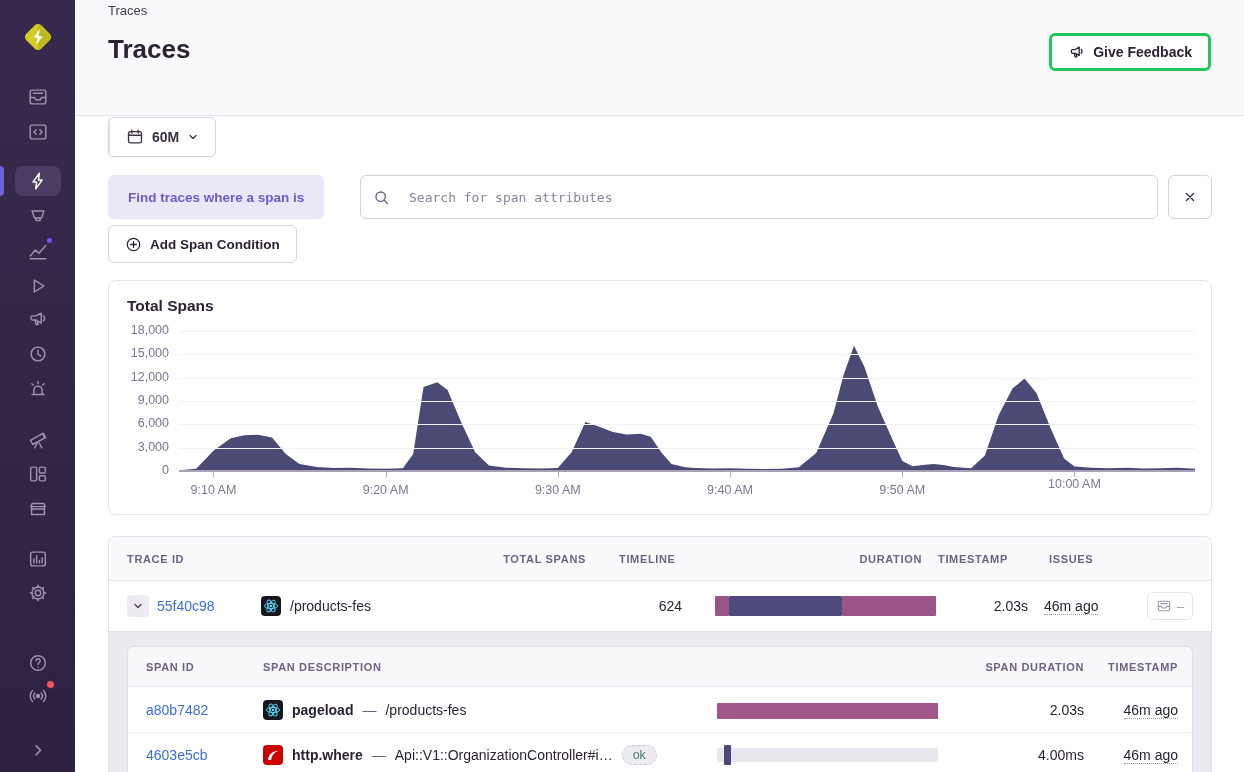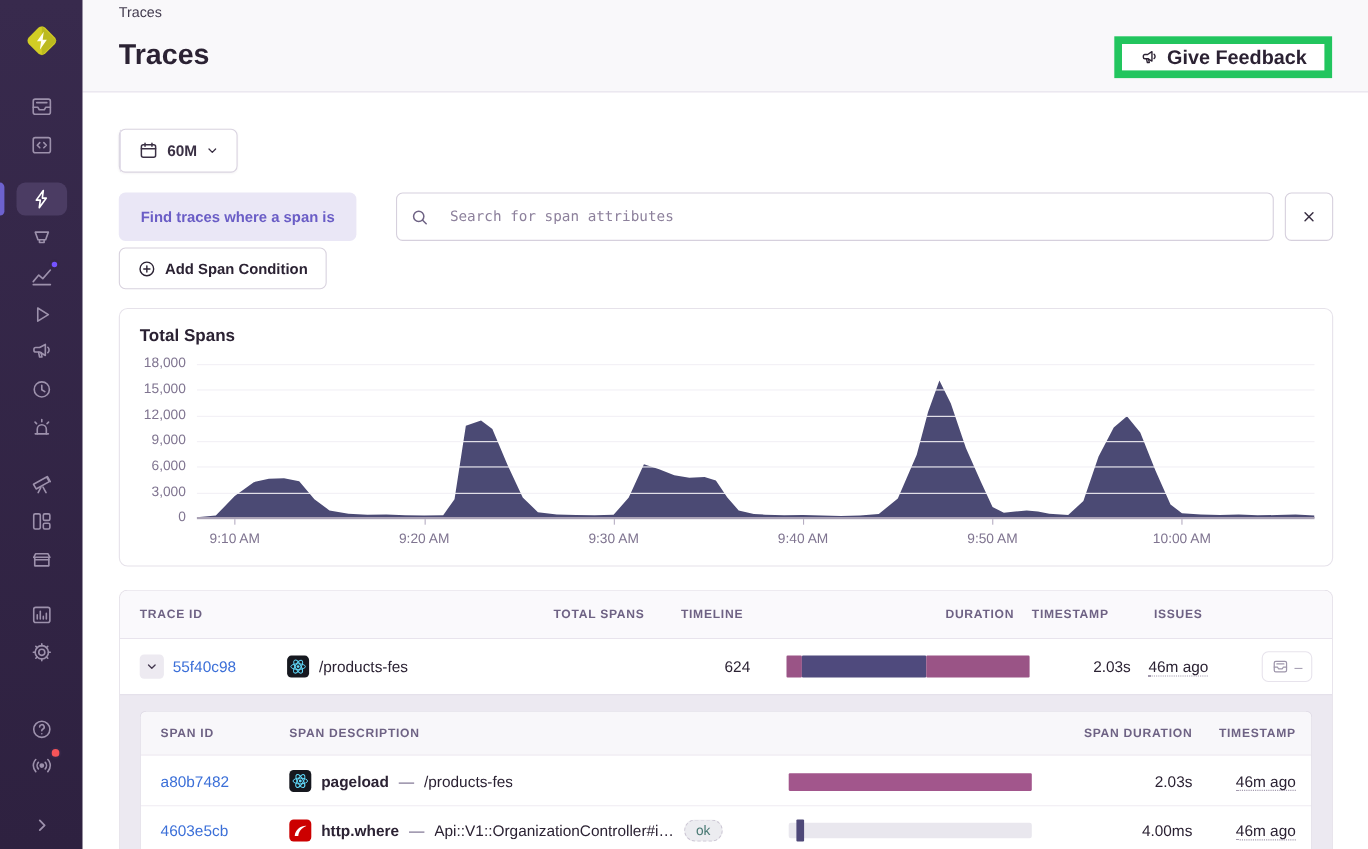--- a/index.html
+++ b/index.html
@@ -14,27 +14,27 @@
   .nav-icon { position:absolute; left:26px; width:24px; height:24px; color:#9d91ac;
     display:flex; align-items:center; justify-content:center; cursor:pointer; }
   .nav-icon svg { width:22px; height:22px; }
   .active-pill { left:15px; width:46px; height:30px; background:#4b3c63; border-radius:8px; color:#fff; }
   .active-indicator { position:absolute; left:0; width:4px; height:30px; background:#6d62cf;
     border-radius:0 4px 4px 0; }
   .badge-dot { position:absolute; width:9px; height:9px; border-radius:50%; border:2px solid #342647; }
 
   
   .content { position:absolute; left:75px; top:0; width:1169px; height:772px; background:#fff; }
-  .page-header { position:absolute; left:0; top:0; width:1169px; height:84px; background:#f9f8fa;
+  .page-header { position:absolute; left:0; top:0; width:1169px; height:116px; background:#f9f8fa;
     border-bottom:1px solid #e6e2eb; }
   .breadcrumb { position:absolute; left:33px; top:3px; font-size:13px; color:#413a4d; cursor:pointer; }
   .page-title { position:absolute; left:33px; top:34px; font-size:26px; font-weight:700; color:#2b2233; }
   .feedback-btn { position:absolute; right:33px; top:33px; height:38px; padding:0 16px; display:flex;
-    align-items:center; gap:8px; background:#fff; border:7px solid #22c55e; border-radius:0;
-    font-size:18px; font-weight:700; color:#2b2233; cursor:pointer; box-shadow:0 1px 2px rgba(43,34,51,.04); }
+    align-items:center; gap:8px; background:#fff; border:3px solid #22c55e; border-radius:6px;
+    font-size:14px; font-weight:700; color:#2b2233; cursor:pointer; box-shadow:0 1px 2px rgba(43,34,51,.04); }
 
   
   .filter-bar { position:absolute; left:33px; top:117px; height:40px; display:flex; align-items:stretch;
     background:#fff; border:1px solid #d9d3e0; border-radius:6px; box-shadow:0 1px 2px rgba(43,34,51,.04); }
   .filter-seg { display:flex; align-items:center; gap:8px; padding:0 16px; font-size:14px;
     font-weight:700; color:#3a3044; cursor:pointer; }
   .filter-divider { width:1px; background:#e3deea; margin:0; }
 
   
   .search-label { position:absolute; left:33px; top:175px; height:44px; padding:0 20px;
@@ -334,21 +334,21 @@
           <div class="xlab" style="left: 104.441px; top: 202px;">9:10 AM</div>
           <div class="tickmark" style="left: 276.644px; top: 191px;"></div>
           <div class="xlab" style="left: 276.644px; top: 202px;">9:20 AM</div>
           <div class="tickmark" style="left: 448.847px; top: 191px;"></div>
           <div class="xlab" style="left: 448.847px; top: 202px;">9:30 AM</div>
           <div class="tickmark" style="left: 621.051px; top: 191px;"></div>
           <div class="xlab" style="left: 621.051px; top: 202px;">9:40 AM</div>
           <div class="tickmark" style="left: 793.254px; top: 191px;"></div>
           <div class="xlab" style="left: 793.254px; top: 202px;">9:50 AM</div>
           <div class="tickmark" style="left: 965.458px; top: 191px;"></div>
-          <div class="xlab" style="left: 965.458px; top: 202px;">10:00 AM</div>
+          <div class="xlab" style="left: 965.458px; top: 196px;">10:00 AM</div>
         </div>
     </section>
 
     <section class="table-card">
       <div class="t-grid t-head">
         <div class="th">TRACE ID</div>
         <div class="th right">TOTAL SPANS</div>
         <div class="th pad-l">TIMELINE</div>
         <div class="th right">DURATION</div>
         <div class="th ts-cell">TIMESTAMP</div>

